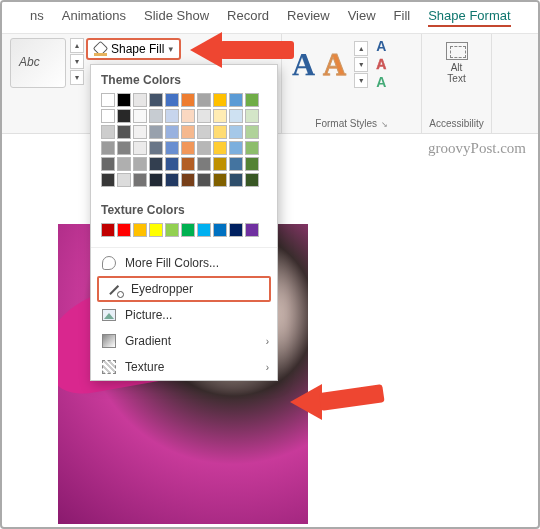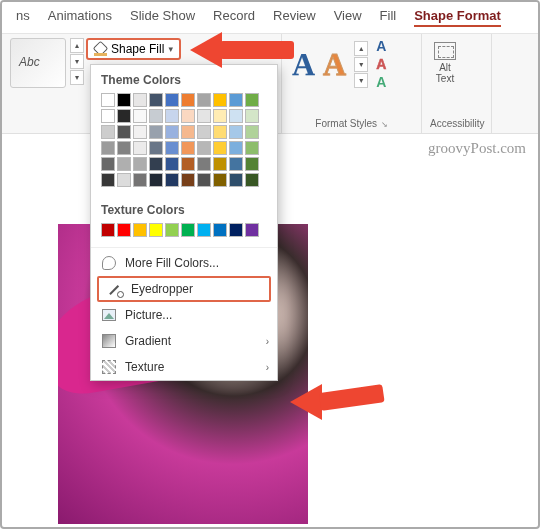--- a/index.html
+++ b/index.html
@@ -1,19 +1,19 @@
 <!DOCTYPE html>
 <html><head>
 <meta charset="utf-8">
 <style>
 *{box-sizing:border-box;margin:0;padding:0;font-family:"Segoe UI",Arial,sans-serif}
 body{width:540px;height:529px;background:#fff;overflow:hidden;position:relative;border:2px solid #aaa;border-radius:4px}
-.tabs{display:flex;gap:18px;padding:6px 0 6px 14px;font-size:13px;color:#555;background:#fff;border-bottom:1px solid #e5e5e5}
+.tabs{display:flex;gap:18px;padding:6px 0 6px 28px;font-size:13px;color:#555;background:#fff;border-bottom:1px solid #e5e5e5}
 .tab{cursor:pointer}
-.tab.active{color:#7f1d1d;font-weight:700;border-bottom:2px solid #c4472f;padding-bottom:2px}
+.tab.active{color:#0f766e;font-weight:400;border-bottom:2px solid #c4472f;padding-bottom:2px}
 .ribbon{display:flex;background:#f7f7f7;border-bottom:1px solid #e0e0e0;height:100px;position:relative}
 .group{display:flex;flex-direction:column;justify-content:space-between;border-right:1px solid #e0e0e0;padding:4px 8px 2px}
 .group-label{font-size:10px;color:#666;text-align:center;margin-top:auto;padding:2px 0}
 .group-label .launcher{font-size:8px;margin-left:4px;color:#888}
 .group-top{display:flex;align-items:flex-start;gap:2px}
 .gallery-chip{width:56px;height:50px;background:linear-gradient(135deg,#eaeaea,#fff);border:1px solid #ccc;border-radius:3px;position:relative}
 .gallery-chip::before{content:"Abc";position:absolute;left:8px;top:16px;font-size:12px;color:#555;font-style:italic}
 .gallery-arrows{display:flex;flex-direction:column;gap:1px;margin-left:2px}
 .ga-btn{width:14px;height:15px;border:1px solid #ccc;background:#fff;font-size:8px;line-height:13px;text-align:center;color:#555;cursor:pointer}
 .shape-fill-btn{display:inline-flex;align-items:center;gap:4px;border:2px solid #e06648;border-radius:3px;padding:2px 6px;font-size:12px;background:#fff;cursor:pointer;position:absolute;left:84px;top:4px}
@@ -113,21 +113,21 @@
       </div>
       <div class="small-stack" style="margin-left:4px">
         <span style="font-size:14px;color:#2e5f9b;font-weight:bold">A</span>
         <span style="font-size:14px;color:#c55;font-weight:bold;-webkit-text-stroke:.5px #c55">A</span>
         <span style="font-size:14px;color:#4a7;font-weight:bold">A</span>
       </div>
     </div>
     <div class="group-label"><span>Format Styles</span><span class="launcher">↘</span></div>
   </div>
 
-  <div class="group" style="width:70px;align-items:flex-start">
+  <div class="group" style="width:70px;align-items:center">
     <div class="acc-top">
       <div class="acc-ico"></div>
       <div class="acc-lbl" style="white-space:pre-line">Alt
 Text</div>
     </div>
     <div class="group-label">Accessibility</div>
   </div>
 </div>
 
 <div class="watermark">groovyPost.com</div>

